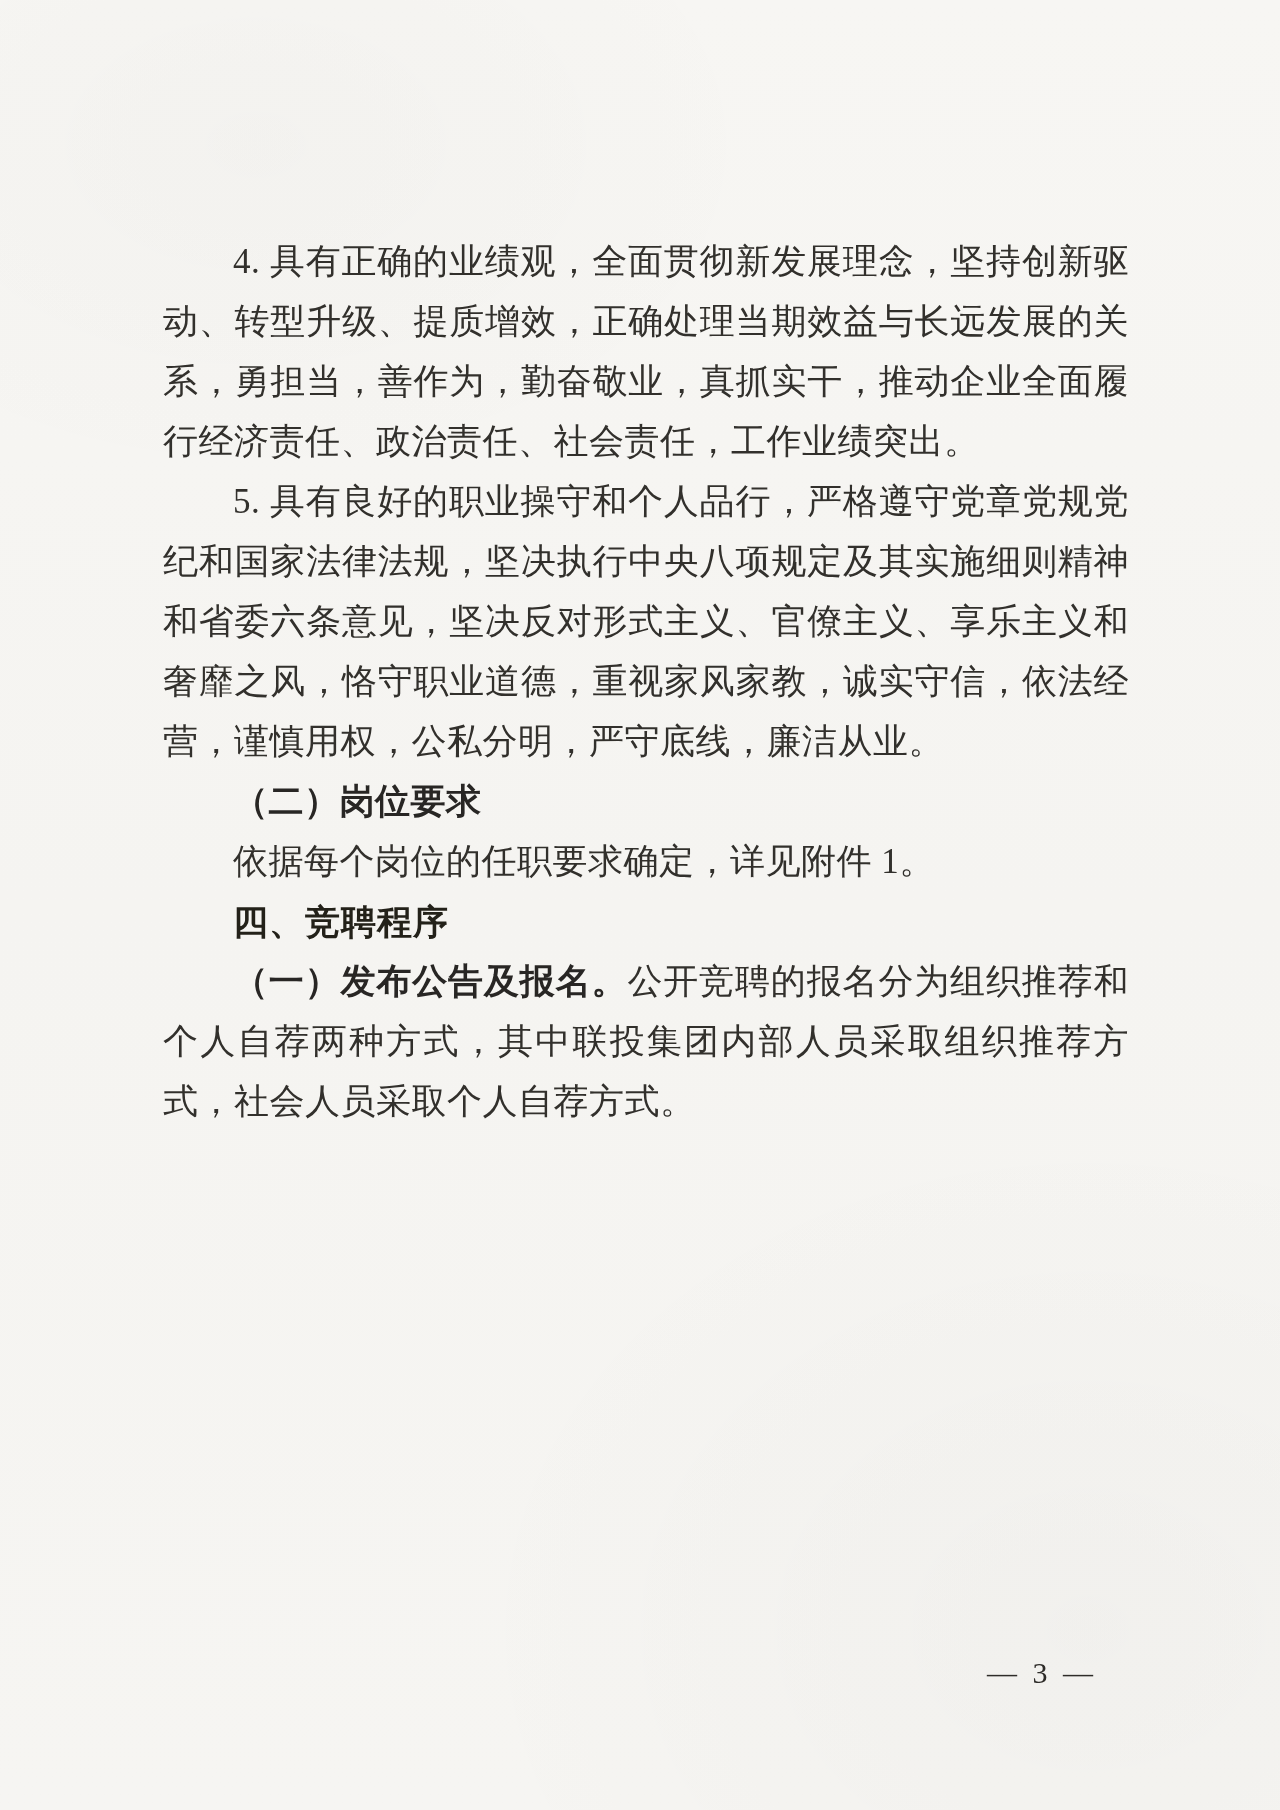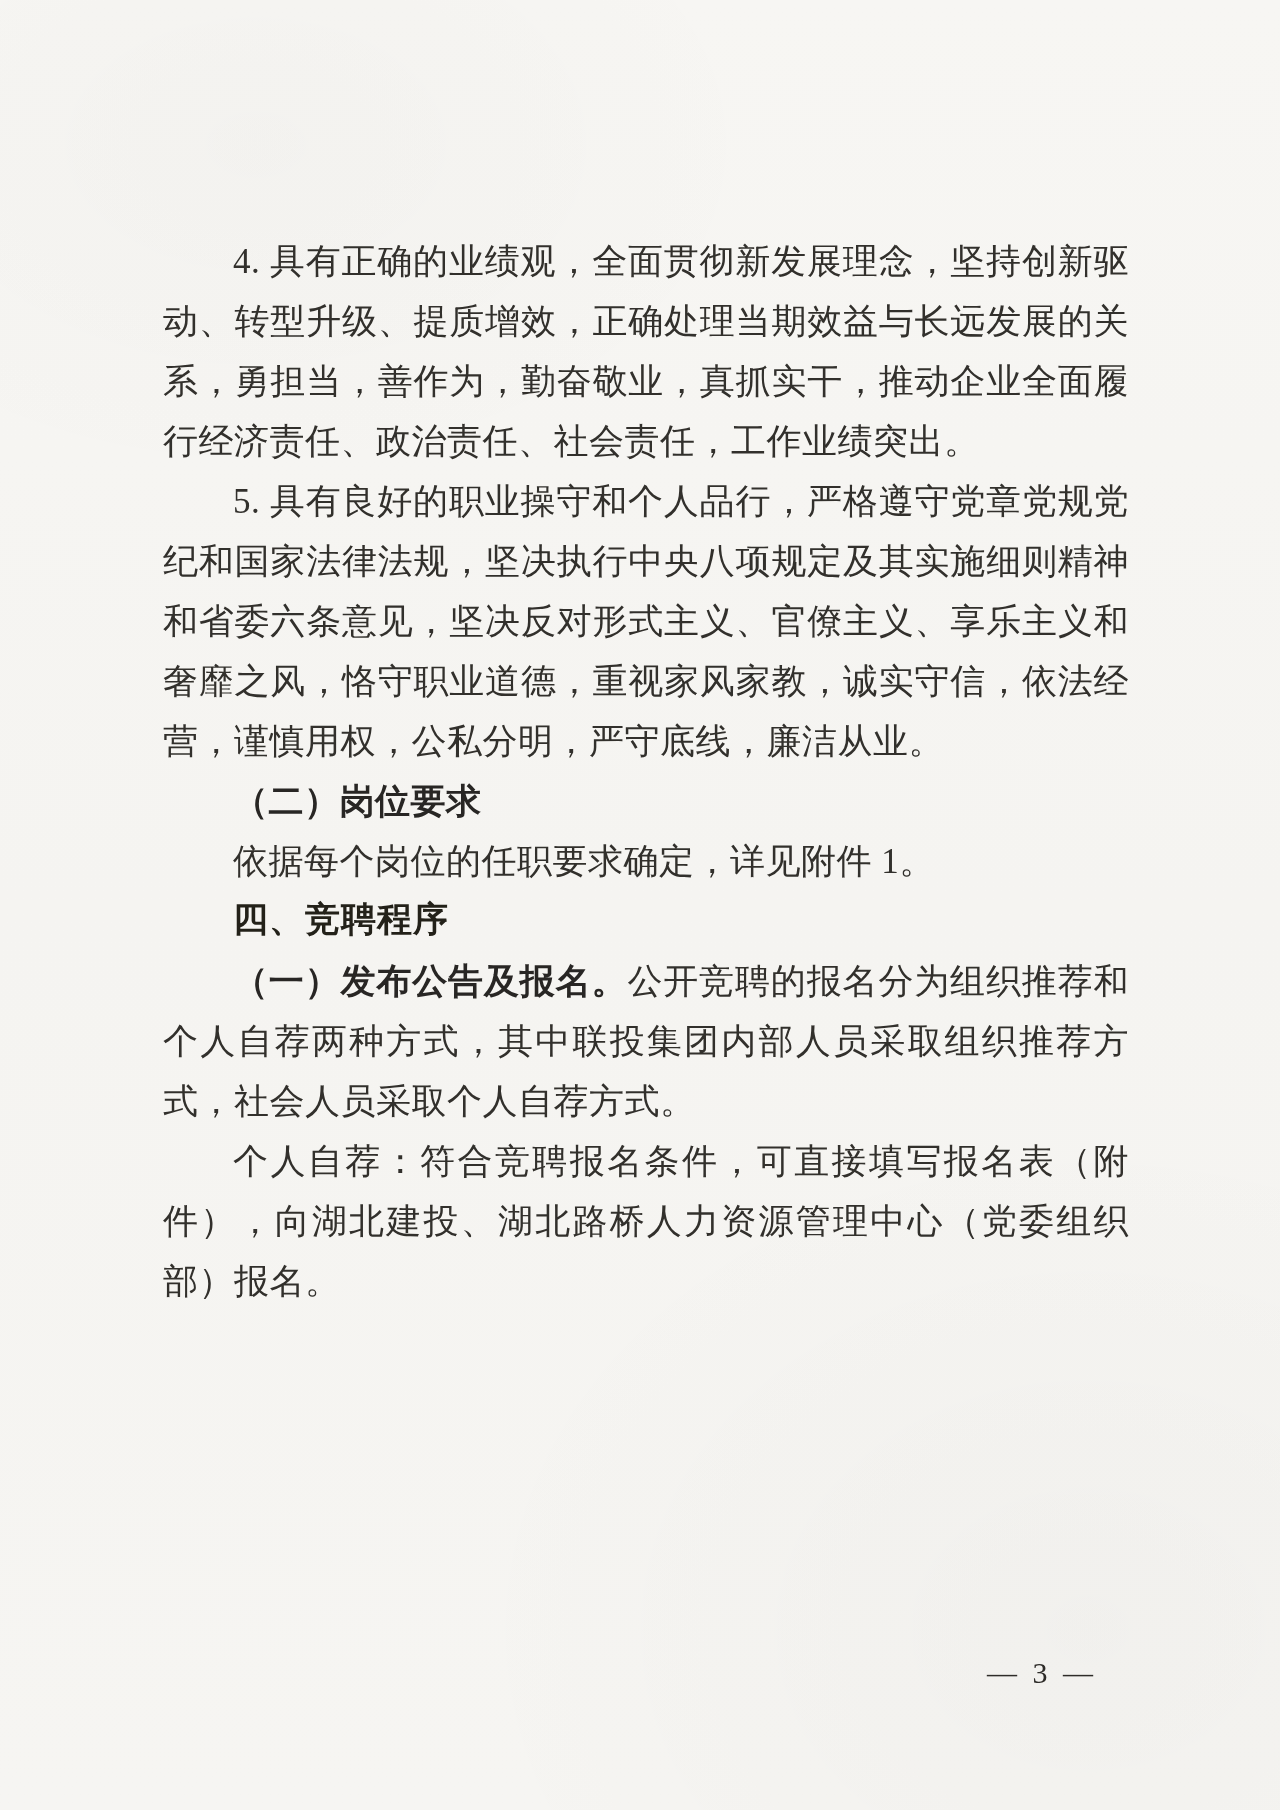--- a/index.html
+++ b/index.html
@@ -30,21 +30,21 @@
     margin: 0;
     padding: 0;
     font-size: 35px;
     line-height: 60px;
     text-align: justify;
     text-indent: 2em;
     letter-spacing: 0.5px;
     color: #32302c;
   }
   .para.heading-hei {
-    font-family: Liberation Mono, monospace;
+    font-family: Liberation Sans, sans-serif;
     font-weight: 700;
     color: #232119;
     letter-spacing: 1px;
   }
   .para.subheading-kai {
     font-weight: 700;
     color: #282624;
   }
   .lead-kai {
     font-weight: 700;
@@ -68,17 +68,16 @@
 <div class="page">
   <div class="doc-body">
     <p class="para body">4. 具有正确的业绩观，全面贯彻新发展理念，坚持创新驱动、转型升级、提质增效，正确处理当期效益与长远发展的关系，勇担当，善作为，勤奋敬业，真抓实干，推动企业全面履行经济责任、政治责任、社会责任，工作业绩突出。</p>
     <p class="para body">5. 具有良好的职业操守和个人品行，严格遵守党章党规党纪和国家法律法规，坚决执行中央八项规定及其实施细则精神和省委六条意见，坚决反对形式主义、官僚主义、享乐主义和奢靡之风，恪守职业道德，重视家风家教，诚实守信，依法经营，谨慎用权，公私分明，严守底线，廉洁从业。</p>
     <p class="para subheading-kai">（二）岗位要求</p>
     <p class="para body">依据每个岗位的任职要求确定，详见附件 1。</p>
     <p class="para heading-hei">四、竞聘程序</p>
     <p class="para body">
       <span class="lead-kai">（一）发布公告及报名。</span><span>公开竞聘的报名分为组织推荐和个人自荐两种方式，其中联投集团内部人员采取组织推荐方式，社会人员采取个人自荐方式。</span>
     </p>
-    <p class="para body">个人自荐：符合竞聘报名条件，可直接填写报名表（附件），向湖北建投、湖北路桥人力资源管理中心（党委组织部）报名。</p>
   </div>
 
   <div class="page-number">— 3 —</div>
 </div>
 
 </body></html>

